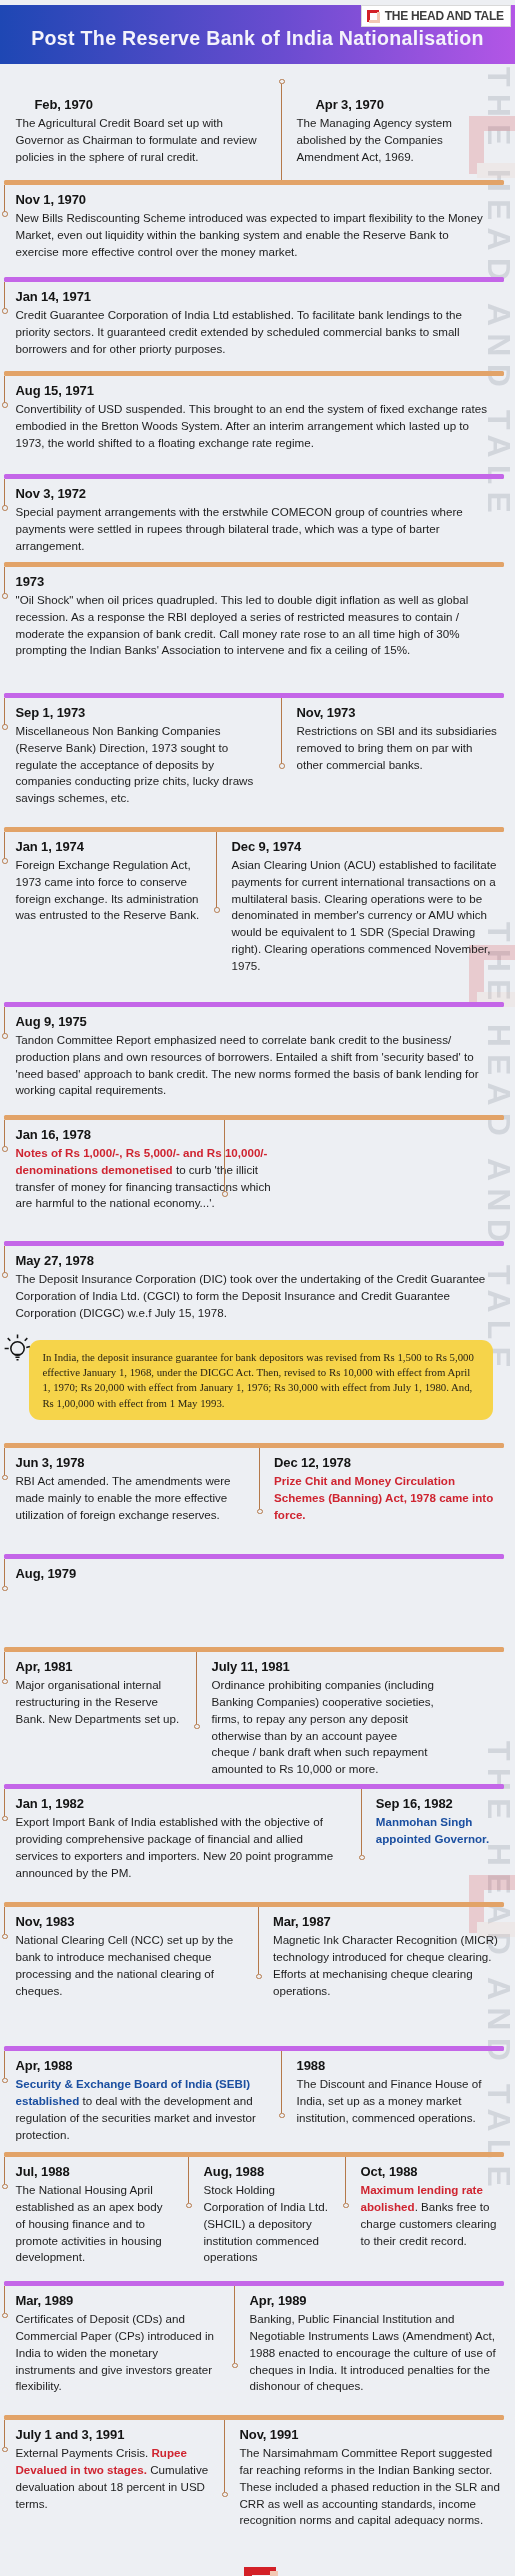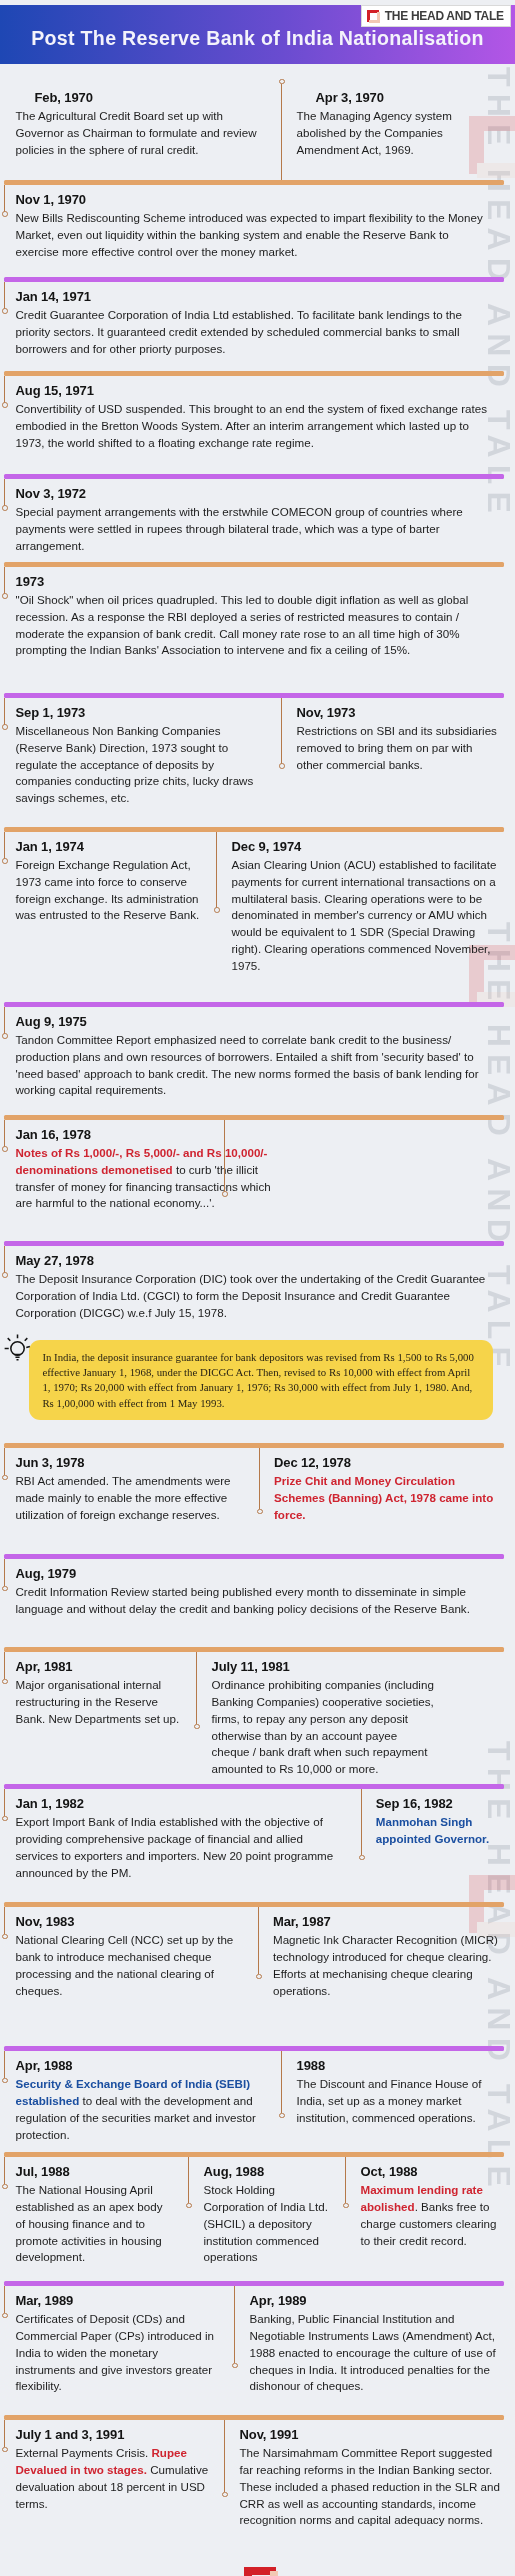--- a/index.html
+++ b/index.html
@@ -34,21 +34,21 @@
   .body{position:relative;display:flex;align-items:flex-start;}
   .tick{position:absolute;left:4.1px;top:0;width:1px;height:27px;background:#b5794a;}
   .tick::after{content:"";position:absolute;left:-2.1px;bottom:-5.2px;width:3.6px;height:3.6px;border:1px solid #b5794a;border-radius:50%;background:#edeff3;}
   .vdiv{position:absolute;top:0;width:1px;background:#b5794a;}
   .vdiv.cb::after{content:"";position:absolute;left:-2.1px;bottom:-5.2px;width:3.6px;height:3.6px;border:1px solid #b5794a;border-radius:50%;background:#edeff3;}
   .vdiv.ct::before{content:"";position:absolute;left:-2.1px;top:-5.2px;width:3.6px;height:3.6px;border:1px solid #b5794a;border-radius:50%;background:#edeff3;}
   .col{box-sizing:border-box;padding:0 13.4px 0 15.5px;}
   .col.full{width:100%;padding-right:23px;}
   .date{margin:7.2px 0 3.1px 0;font-size:13px;font-weight:700;color:#141414;letter-spacing:-0.1px;}
   .txt{margin:0;font-size:11.6px;line-height:1.45;color:#1d1d1d;}
-  .pt .date{margin-top:26px;padding-left:19px;}
+  .pt .date{margin-top:33px;padding-left:19px;}
   .sg-b{font-weight:400;}
   .sg-red{font-weight:700;color:#cf2430;}
   .sg-blue{font-weight:700;color:#1b4fa0;}
   
   .callout-wrap{position:relative;padding:6.2px 0 0 29px;font-family:Liberation Serif, serif;}
   .callout{box-sizing:border-box;width:464px;background:#f6d44a;border-radius:11.3px;padding:9.3px 13.4px;font-size:10.8px;line-height:1.42;color:#2a2414;}
   .bulb{position:absolute;left:1px;top:-1px;}
   
   .footer{display:flex;align-items:center;justify-content:space-between;padding:0 15.5px 0 11.3px;z-index:1;position:relative;}
   .source{font-size:13.4px;color:#8b5cf6;}
@@ -250,21 +250,20 @@
       </div>
     </div>
   </section>
 
   <section class="sec" style="height:93px">
     <div class="bar p"></div>
     <div class="body">
       <i class="tick"></i>
       <div class="col full">
         <h3 class="date">Aug, 1979</h3>
-        <p class="txt"><span>Credit Information Review started being published every month to disseminate in simple language and without delay the credit and banking policy decisions of the Reserve Bank.</span></p>
       </div>
     </div>
   </section>
 
   <section class="sec" style="height:137px">
     <div class="bar o"></div>
     <div class="body">
       <i class="tick"></i>
       <div class="vdiv cb" style="left:196px;height:72px"></div>
       <div class="col" style="width:196px">

